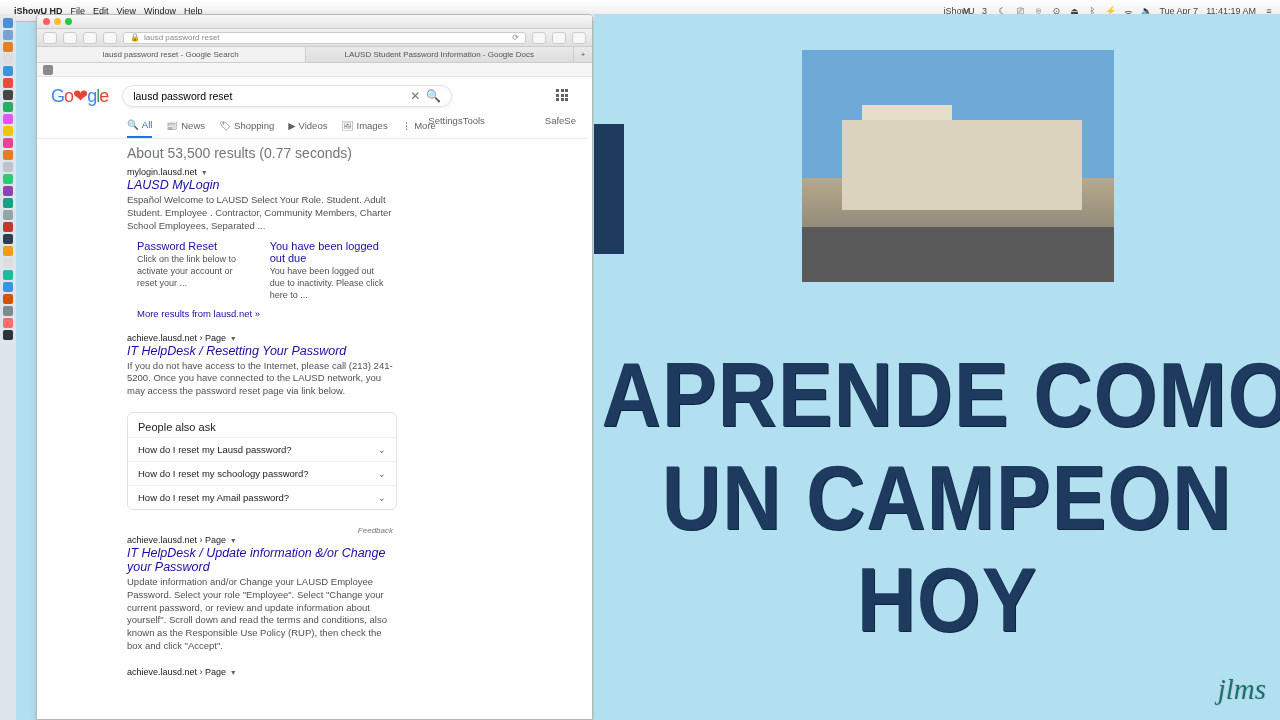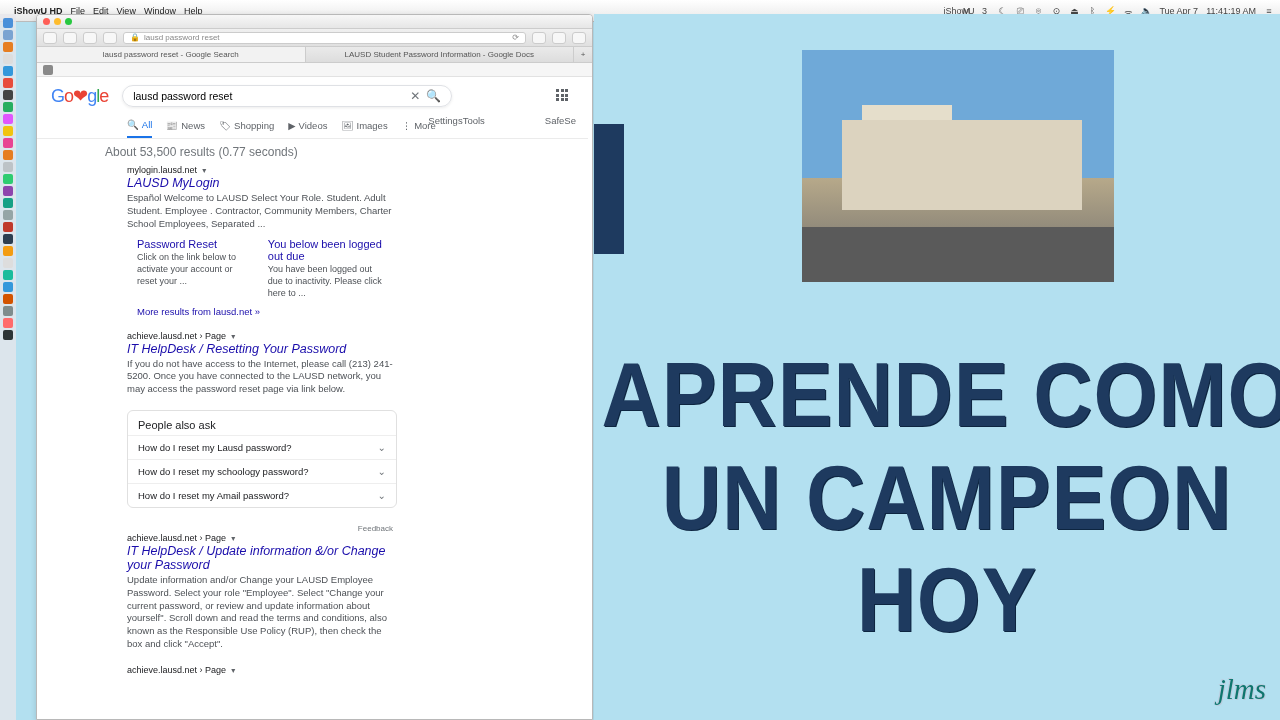--- a/index.html
+++ b/index.html
@@ -38,39 +38,39 @@
 .gx { color:#70757a; cursor:pointer; padding:0 6px; font-size:12px;}
 .gmag { color:#4285F4; cursor:pointer; font-size:12px;}
 .gapps { width:14px; height:14px; display:grid; grid-template-columns:repeat(3,3px); grid-template-rows:repeat(3,3px); gap:1.5px; margin-left:auto; }
 .gapps i { background:#5f6368; }
 
 .gnav { display:flex; gap:14px; padding:4px 0 0 90px; font-size:9.5px; color:#5f6368; border-bottom:1px solid #ebebeb; position:relative;}
 .gnav .nitem { padding:4px 0 6px; display:flex; align-items:center; gap:3px; cursor:pointer; }
 .gnav .nitem.active { color:#1a73e8; border-bottom:2px solid #1a73e8; }
 .gnav .right { position:absolute; right:12px; display:flex; gap:0; top:4px;}
 
-.gstats { font-size:12px; color:#70757a; padding:6px 0 6px 68px; }
+.gstats { font-size:14px; color:#70757a; padding:6px 0 6px 90px; }
 
 .results { padding:0 0 0 90px; max-width:360px; }
 .res { margin-bottom:14px; }
 .res .cite { color:#202124; font-size:9px; }
 .res .cite .ar { color:#5f6368; font-size:8px; margin-left:3px;}
 .res h3 { color:#1a0dab; font-size:12.5px; font-weight:normal; margin:1px 0 2px; cursor:pointer;font-style:italic; }
 .res p { font-size:9.5px; color:#4d5156; line-height:1.35; }
 
 .sublinks { display:flex; gap:30px; margin:8px 0 4px 10px; }
 .sublinks .sl h4 { color:#1a0dab; font-size:11px; font-weight:normal; cursor:pointer; margin-bottom:2px; }
 .sublinks .sl p { font-size:9px; color:#4d5156; max-width:120px; line-height:1.3;}
 .moreres { color:#1a0dab; font-size:9.5px; margin:6px 0 0 10px; display:block; cursor:pointer;}
 
 .paa { border:1px solid #e0e0e0; border-radius:6px; margin:10px 0 14px; }
 .paa .pt { font-size:11px; color:#202124; padding:8px 10px 4px; }
 .paa .q { border-top:1px solid #eee; padding:6px 10px; display:flex; justify-content:space-between; align-items:center; font-size:9.5px; color:#202124; cursor:pointer; }
 .paa .q .chev { color:#70757a; font-size:10px; }
-.fb { text-align:right; font-size:8px; color:#70757a; padding:2px 4px 0 0;}
+.fb { text-align:right; font-size:8px; font-style:italic; color:#70757a; padding:2px 4px 0 0;}
 
 
 .poster { position:absolute; left:594px; top:14px; right:0; bottom:0; background:#b3e0f0; }
 .photo { position:absolute; left:208px; top:36px; width:312px; height:232px; background:linear-gradient(#6fa9d8 0%, #6fa9d8 55%, #b7a98a 55%, #6b6b6b 100%); overflow:hidden; }
 .photo .bldg { position:absolute; left:40px; top:70px; width:240px; height:90px; background:#dcd3bf; }
 .photo .bldg2 { position:absolute; left:60px; top:55px; width:90px; height:30px; background:#e5decb; }
 .photo .road { position:absolute; left:0; bottom:0; width:100%; height:55px; background:#5a5a5a; }
 .bannerN { position:absolute; left:0; top:110px; width:30px; height:130px; background:#1e3a5f; }
 .bigtext { position:absolute; left:0; top:330px; right:-20px; text-align:center; font-family: Impact, "Arial Black", sans-serif; color:#1e3a5f; font-size:82px; line-height:1.25; letter-spacing:1px; font-weight:900; }
 .bigtext div { white-space:nowrap; text-shadow:1px 1px 0 #0d2540; transform:scaleY(1.1); }
@@ -218,21 +218,21 @@
       <div class="res">
         <div class="cite"><span>mylogin.lausd.net</span><span class="ar"> ▾</span></div>
         <h3>LAUSD MyLogin</h3>
         <p>Español Welcome to LAUSD Select Your Role. Student. Adult Student. Employee . Contractor, Community Members, Charter School Employees, Separated ...</p>
         <div class="sublinks">
           <div class="sl">
             <h4>Password Reset</h4>
             <p>Click on the link below to activate your account or reset your ...</p>
           </div>
           <div class="sl">
-            <h4>You below been logged out due</h4>
+            <h4>You have been logged out due</h4>
             <p>You have been logged out due to inactivity. Please click here to ...</p>
           </div>
         </div>
         <a class="moreres">More results from lausd.net »</a>
       </div>
 
       <div class="res">
         <div class="cite"><span>achieve.lausd.net › Page</span><span class="ar"> ▾</span></div>
         <h3>IT HelpDesk / Resetting Your Password</h3>
         <p>If you do not have access to the Internet, please call (213) 241-5200. Once you have connected to the LAUSD network, you may access the password reset page via link below.</p>

